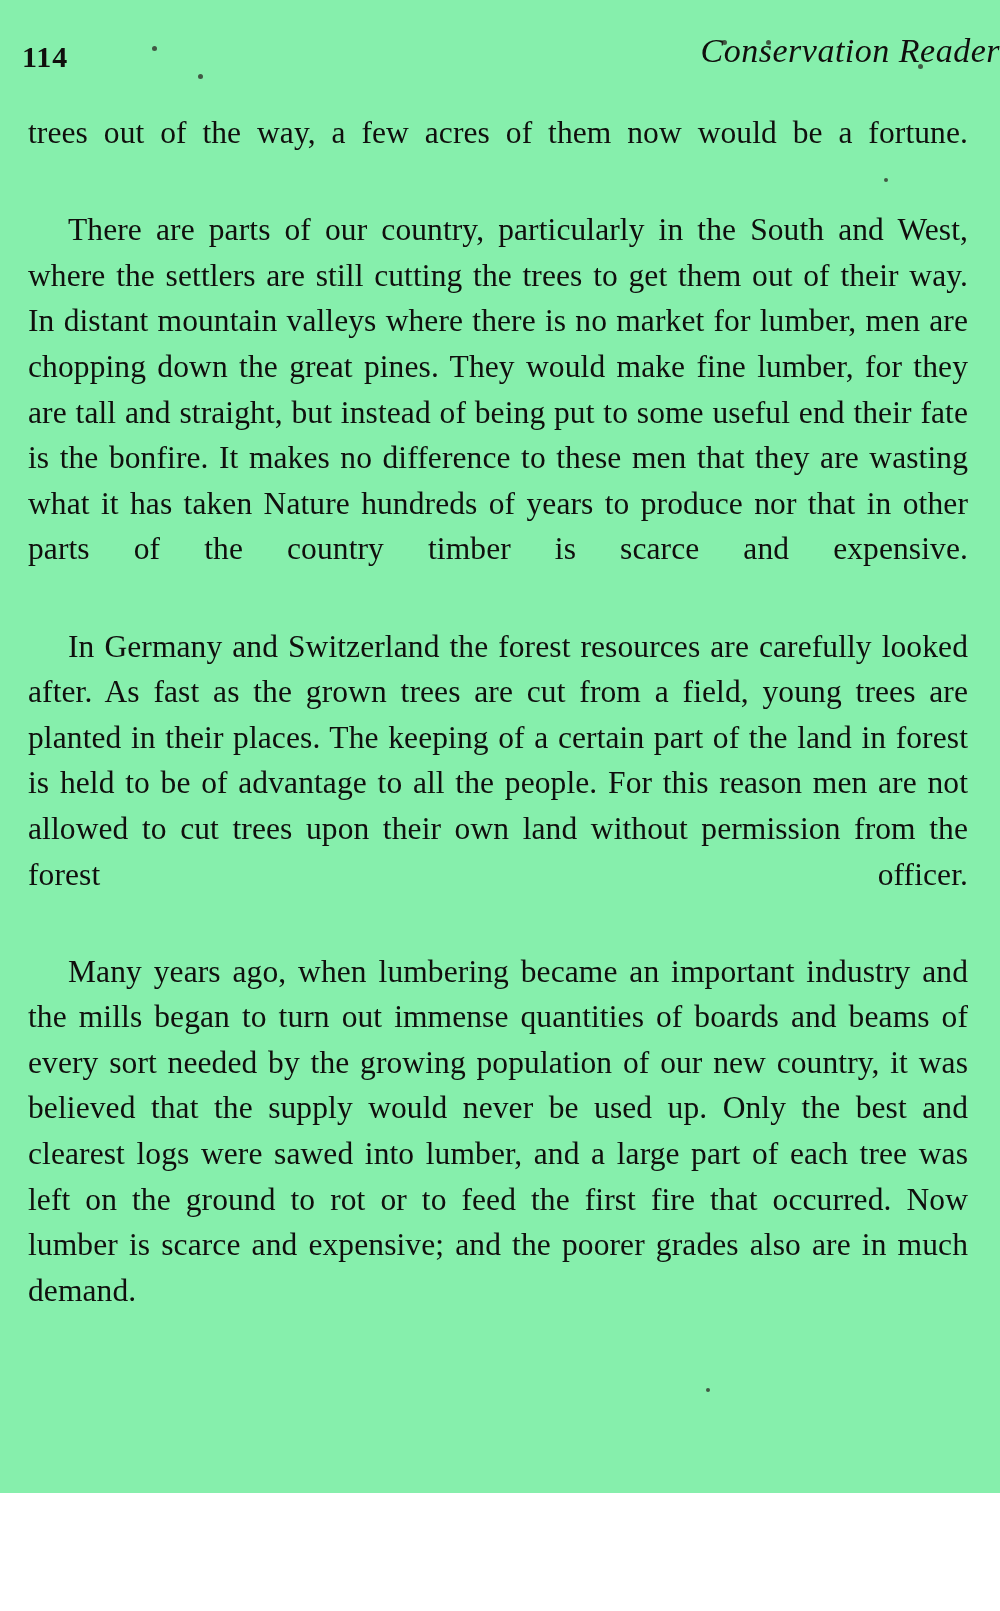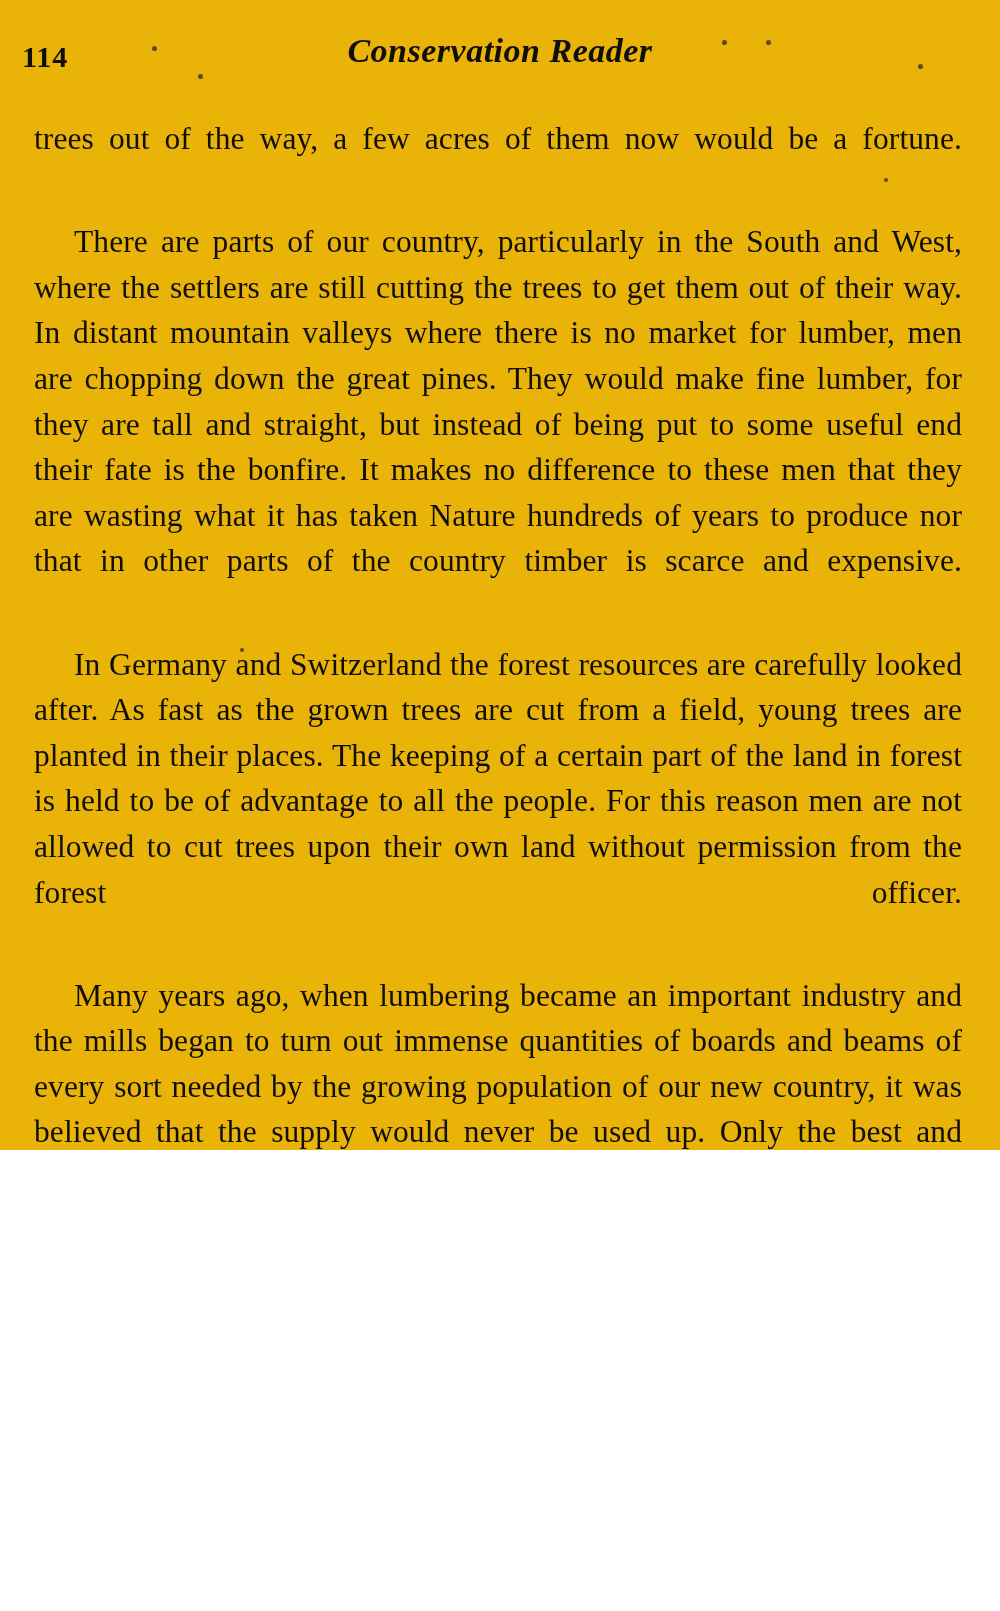--- a/index.html
+++ b/index.html
@@ -3,22 +3,22 @@
 <meta charset="utf-8">
 <style>
   html, body {
     margin: 0;
     padding: 0;
     background: #ffffff;
   }
   .page {
     position: relative;
     width: 1000px;
-    height: 1150px;
-    background: #eab308;
+    height: 1493px;
+    background: #86efac;
     font-family: "Liberation Serif", "DejaVu Serif", serif;
     color: #100f0d;
     overflow: hidden;
   }
   .header {
     position: absolute;
     top: 22px;
     left: 0;
     width: 1000px;
     height: 60px;
@@ -31,40 +31,40 @@
     font-weight: 700;
     letter-spacing: 1px;
     font-variant: small-caps;
     font-family: "Liberation Serif", serif;
   }
   .running-title {
     position: absolute;
     left: 0;
     top: 10px;
     width: 1000px;
-    text-align: center;
+    text-align: right;
     font-size: 34px;
     font-style: italic;
-    font-weight: 700;
+    font-weight: 400;
     letter-spacing: 0.5px;
   }
   .speck {
     position: absolute;
     background: #2a2722;
     border-radius: 50%;
     opacity: 0.75;
   }
   .body-text {
     position: absolute;
     left: 22px;
     top: 104px;
     width: 952px;
   }
   p {
-    margin: 12px;
+    margin: 6px;
     font-size: 31.5px;
     line-height: 45.6px;
     text-align: justify;
     text-justify: inter-word;
     letter-spacing: 0.1px;
     word-spacing: 0.5px;
   }
   p.indent {
     text-indent: 40px;
   }

